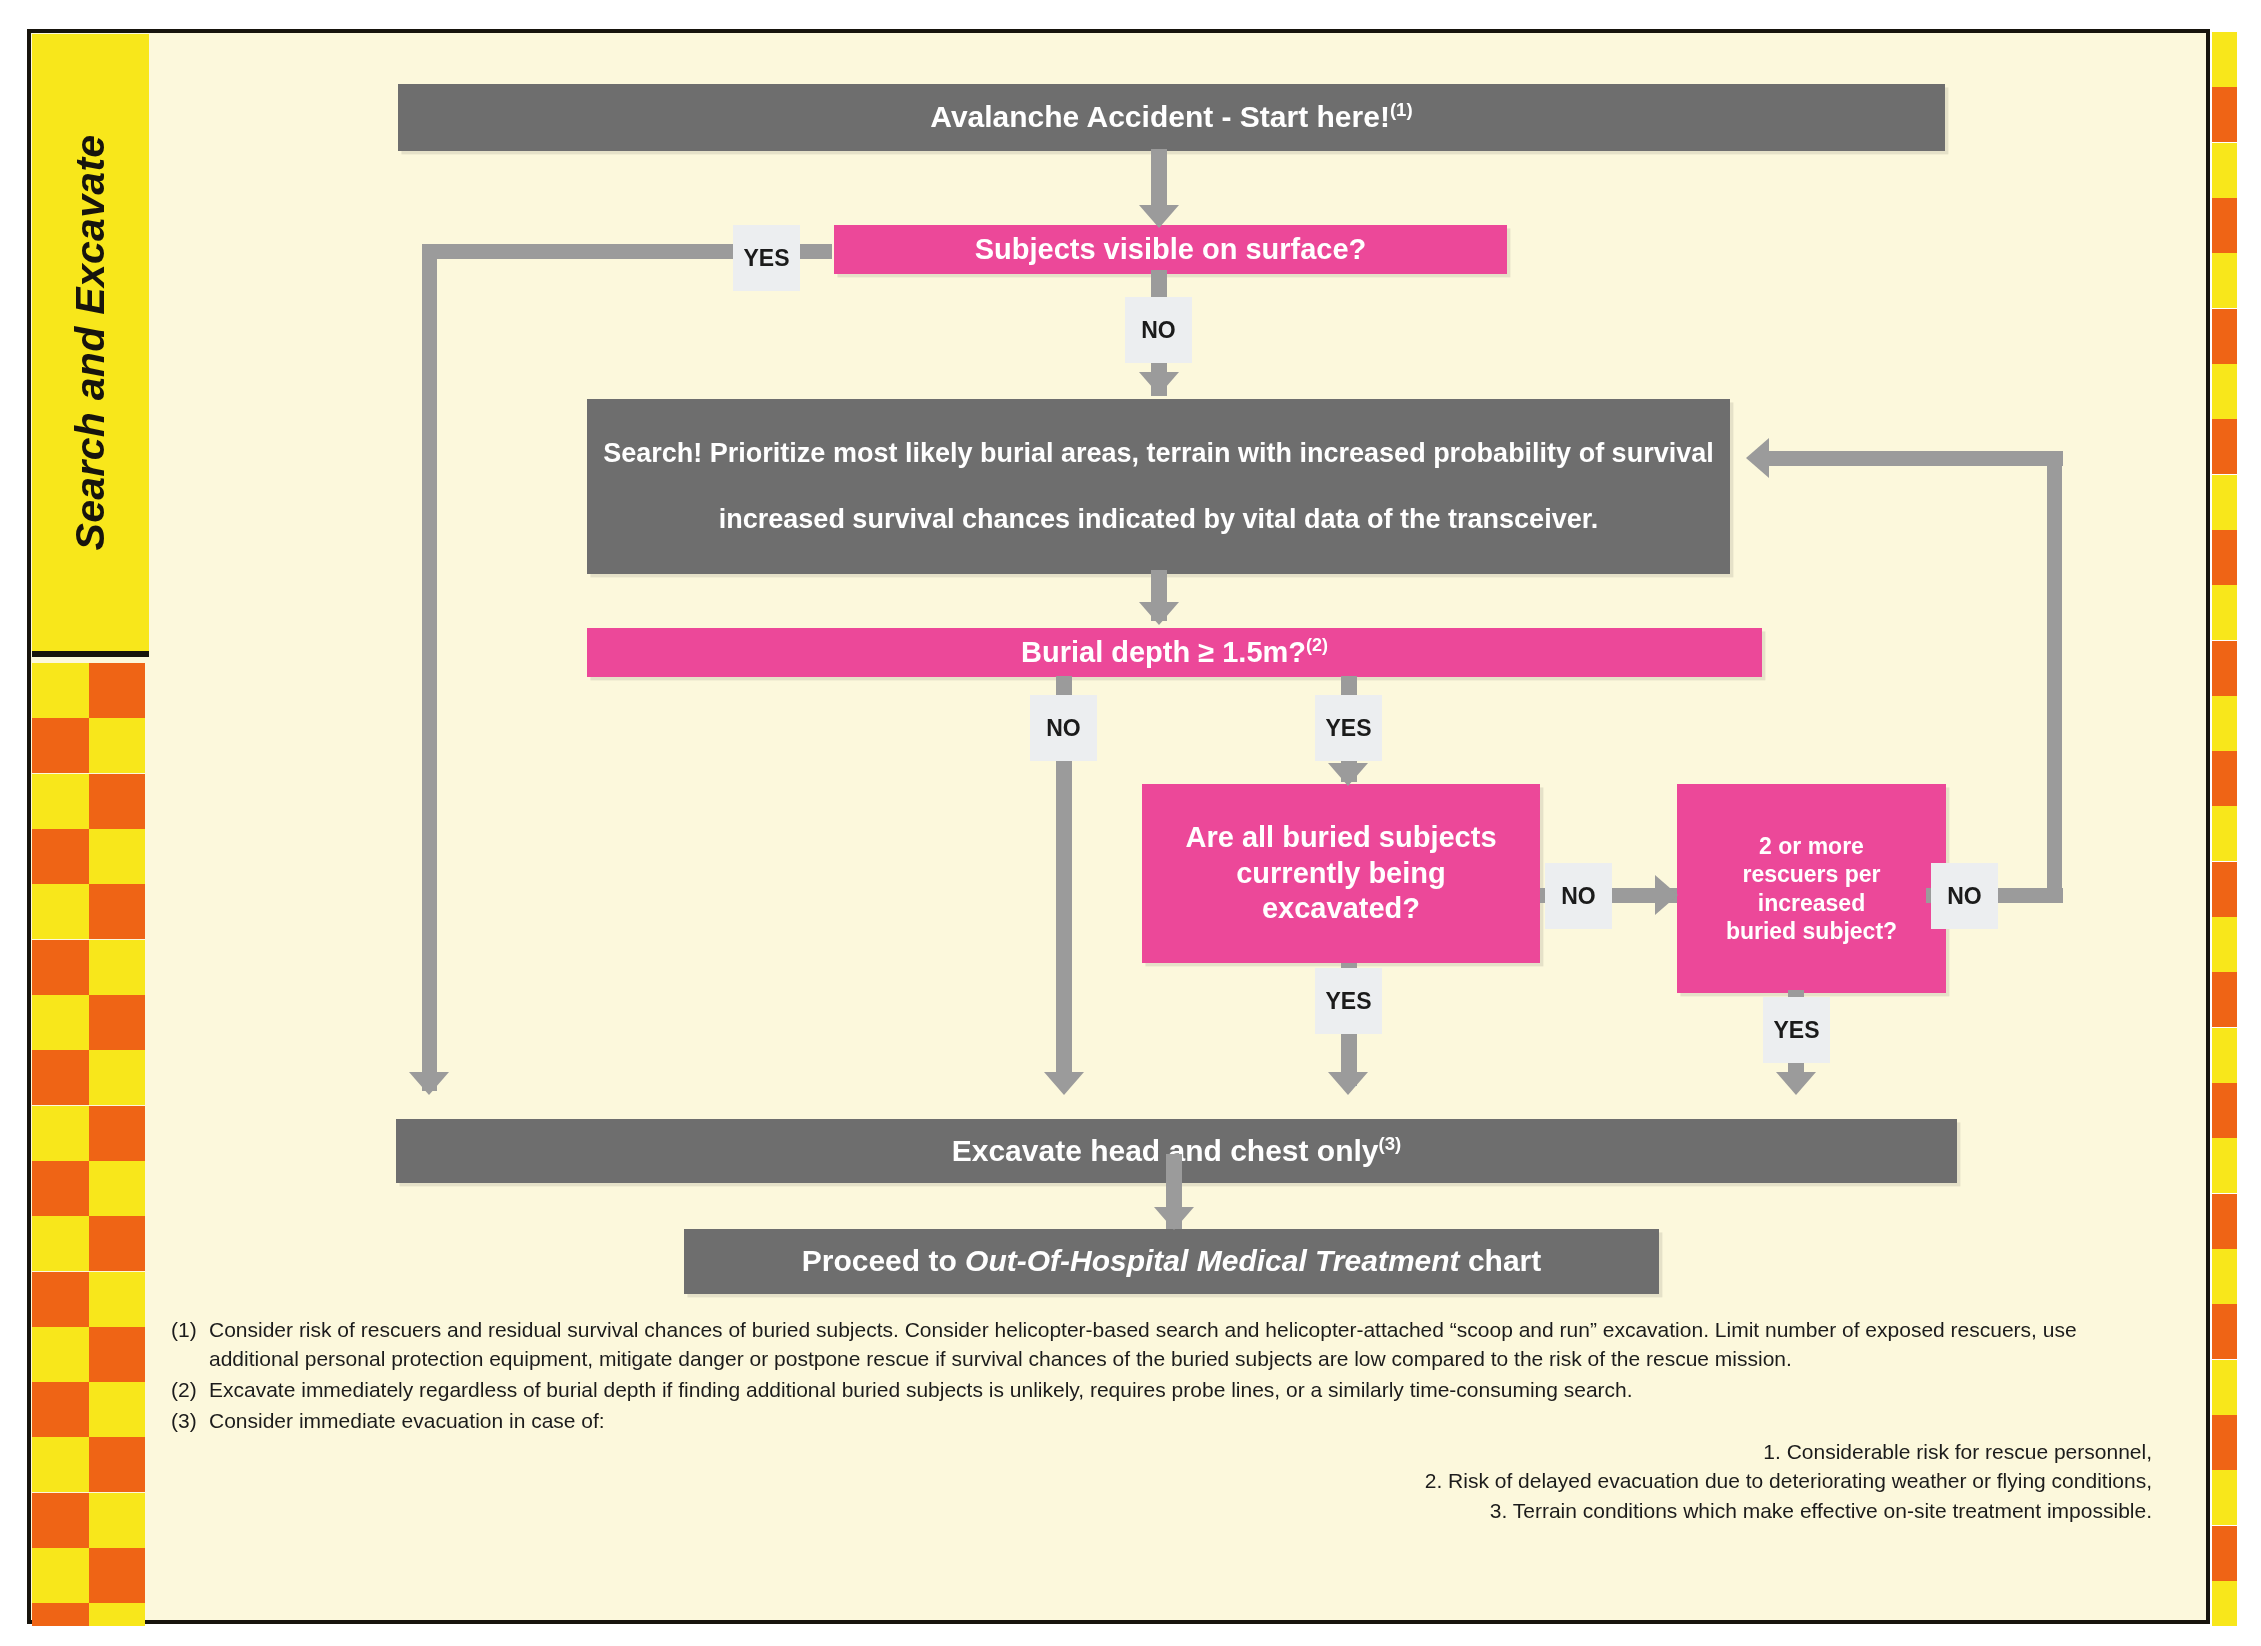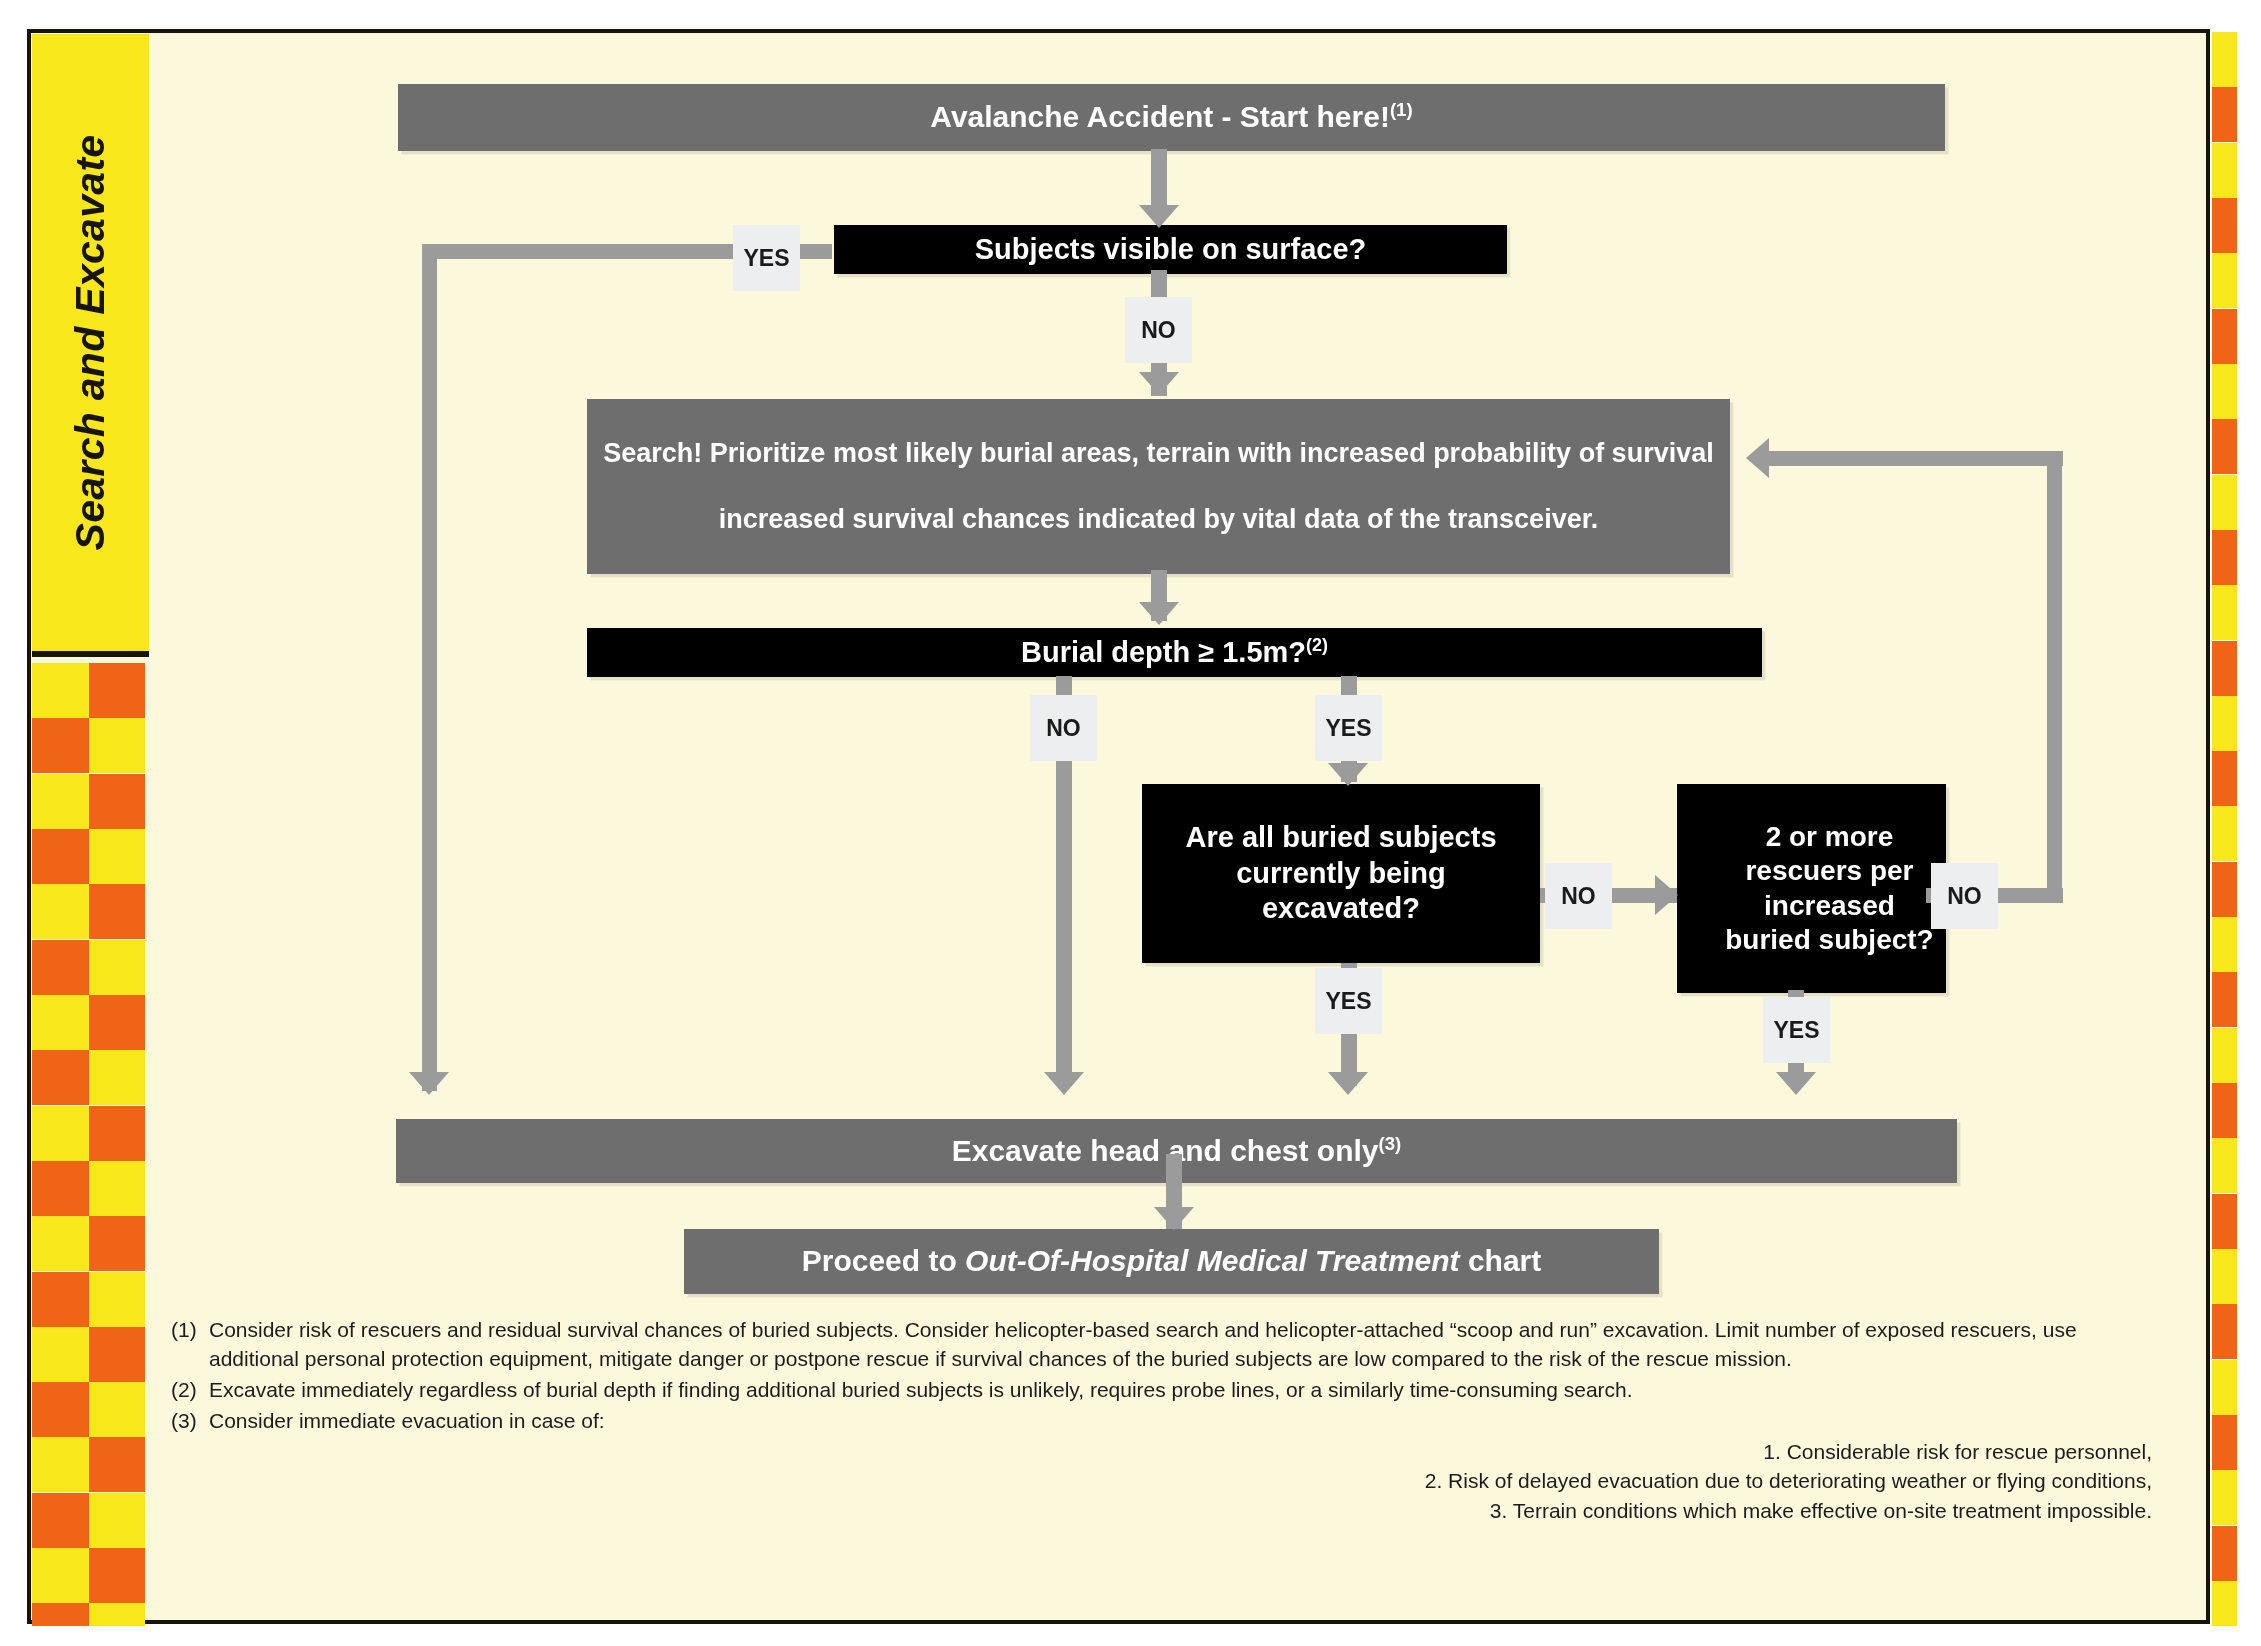--- a/index.html
+++ b/index.html
@@ -45,21 +45,21 @@
   .chk-cell{position:absolute;}
 
   
   .node{
     position:absolute;box-sizing:border-box;
     display:flex;align-items:center;justify-content:center;
     text-align:center;color:#ffffff;font-weight:bold;
     box-shadow:3.4px 3.4px 0 0 rgba(0,0,0,.09);
   }
   .node.gray{background:#6e6e6e;}
-  .node.green{background:#000000;}
+  .node.green{background:#ec4899;}
   .node .txt{padding:0 12.3px;line-height:1.22;}
 
   .italic{font-style:italic;}
   sup{font-size:.62em;vertical-align:super;line-height:0;}
 
   
   .chip{
     position:absolute;background:#eceef0;
     display:flex;align-items:center;justify-content:center;
     font-weight:bold;color:#1b1b1b;font-size:23px;
@@ -240,21 +240,21 @@
   </div>
 
   <div class="node green" style="left:1142px;top:784px;width:398px;height:179px;font-size:29px;">
     <span class="txt">
       <span>Are all buried subjects</span><br>
       <span>currently being</span><br>
       <span>excavated?</span>
     </span>
   </div>
 
-  <div class="node green" style="left:1677px;top:784px;width:269px;height:209px;font-size:28px;justify-content:flex-end;">
+  <div class="node green" style="left:1677px;top:784px;width:269px;height:209px;font-size:23px;">
     <span class="txt">
       <span>2 or more</span><br>
       <span>rescuers per</span><br>
       <span>increased</span><br>
       <span>buried subject?</span>
     </span>
   </div>
 
   <div class="node gray" style="left:396px;top:1091px;width:1561px;height:64px;font-size:30px;margin-top:28px;">
     <span class="txt">

